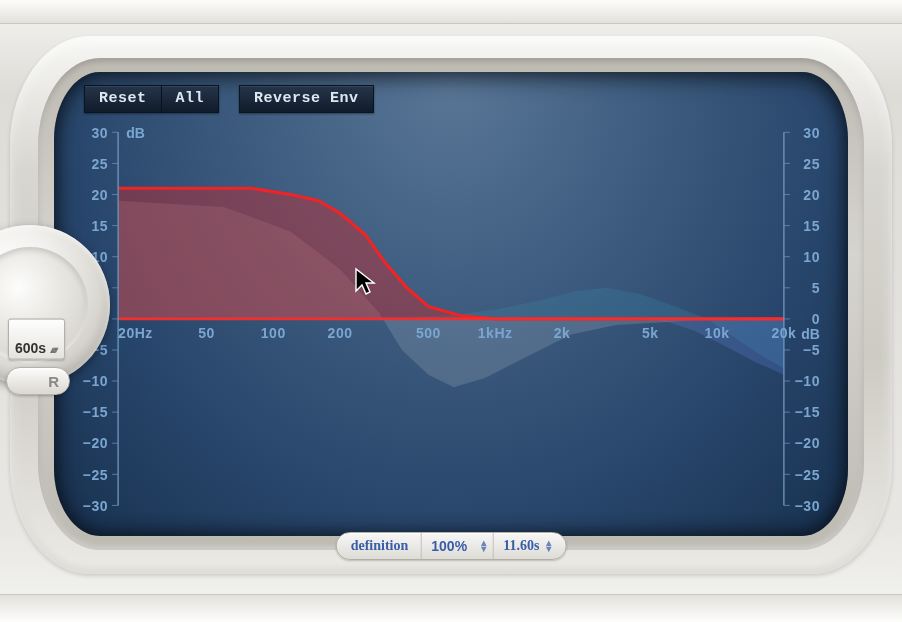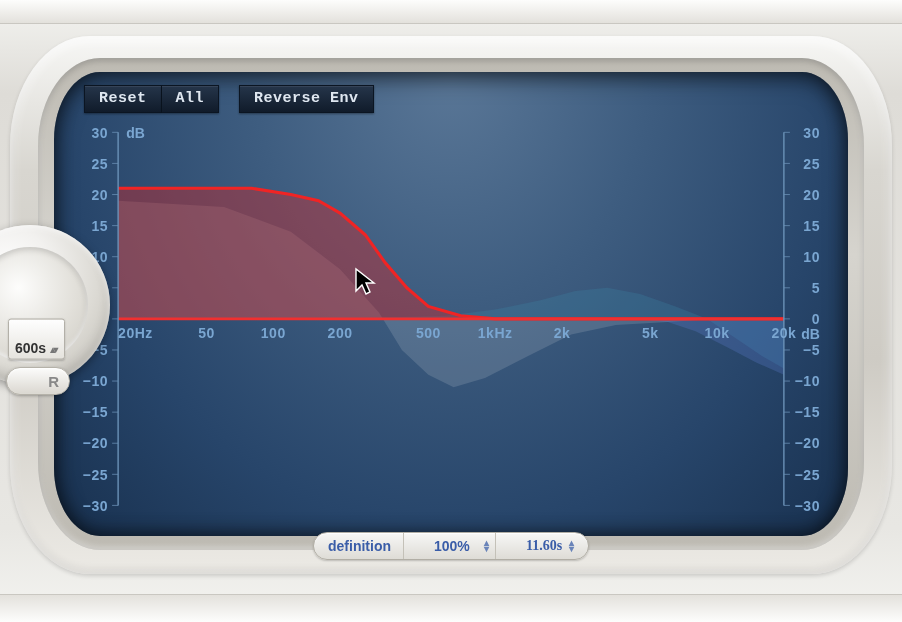--- a/index.html
+++ b/index.html
@@ -112,23 +112,23 @@
   
   .footer { position:absolute; left:50%; transform:translateX(-50%);
     bottom:14px; display:flex; align-items:center; gap:0;
     background:linear-gradient(180deg,#f7f7f6,#dedcd6);
     border:1px solid #b1aea5; border-radius:14px; height:28px;
     box-shadow:0 1px 2px rgba(0,0,0,.2), inset 0 1px 1px #fff;
     font:600 14px/1 Arial; color:#3a5da8;
     overflow:hidden;
   }
   .footer .lbl { padding:0 12px 0 14px; border-right:1px solid #c4c1b8; height:100%;
-    display:flex; align-items:center;}
+    display:flex; align-items:center;font-family:Liberation Serif, serif;}
   .footer .val { padding:0 6px 0 10px; border-right:1px solid #c4c1b8; height:100%;
-    display:flex; align-items:center; gap:6px; min-width:72px; justify-content:space-between;margin-left:20px;}
+    display:flex; align-items:center; gap:6px; min-width:72px; justify-content:space-between;}
   .footer .val:last-child{border-right:none; padding-right:14px;font-family:Liberation Serif, serif;}
   .stepper{font-size:10px; color:#6a84b9; line-height:6px; display:flex; flex-direction:column;}
 
   .cursor { position:absolute; z-index:40; pointer-events:none; }
 </style>
 </head>
 <body>
 
 <div class="chrome-bar-top"></div>
 <div class="chrome-bar-bottom"></div>

